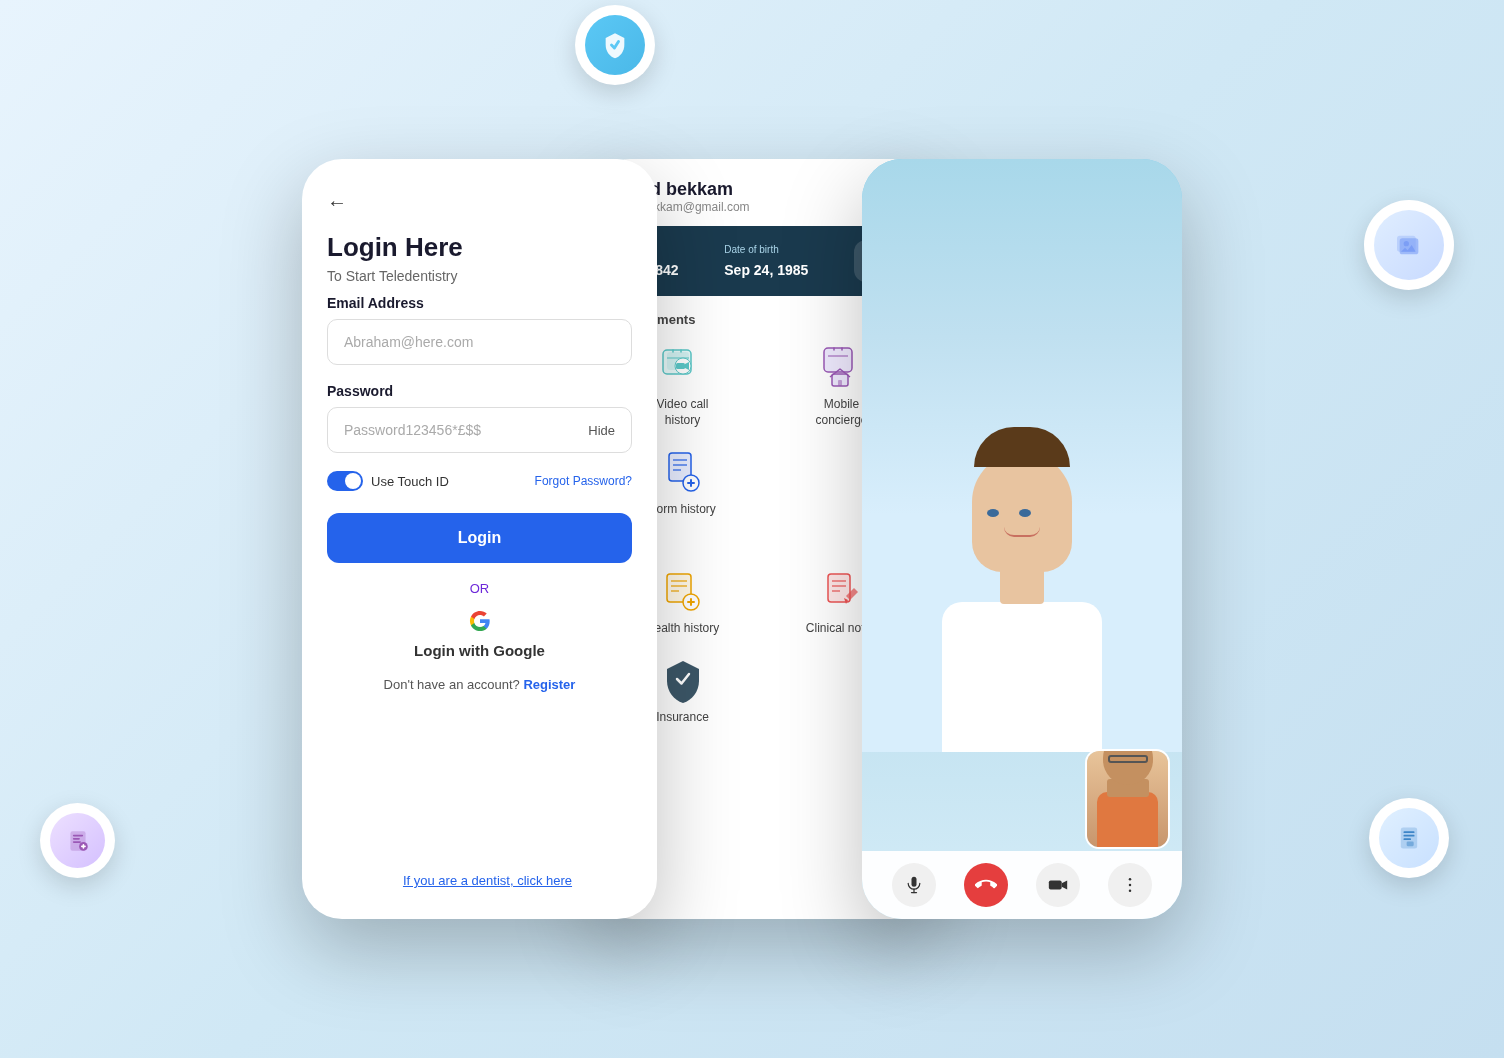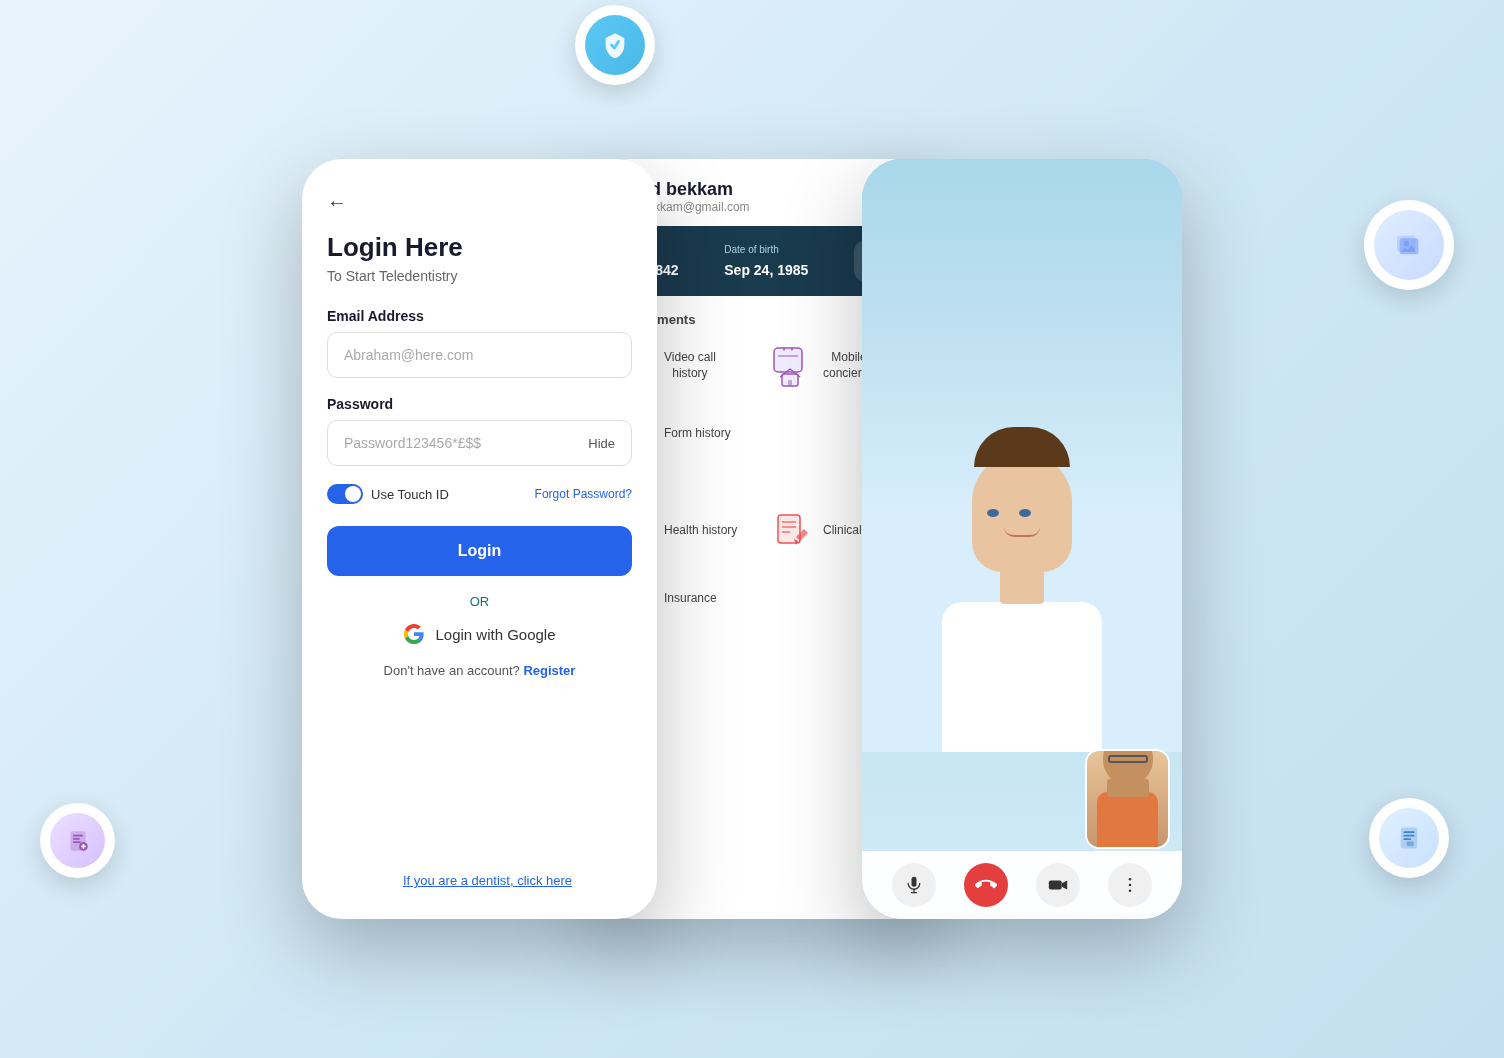--- a/index.html
+++ b/index.html
@@ -71,21 +71,21 @@
     .login-title {
       font-size: 26px;
       font-weight: 700;
       color: #1a1a2e;
       margin: 20px 25px 5px;
     }
 
     .login-subtitle {
       font-size: 14px;
       color: #666;
-      margin: 0 25px 24px;
+      margin: 0 25px 11px;
     }
 
     .login-label {
       font-size: 14px;
       font-weight: 600;
       color: #1a1a2e;
       margin: 0 25px 8px;
     }
 
     .login-input {
@@ -154,34 +154,35 @@
       color: white;
       border-radius: 12px;
       padding: 16px;
       text-align: center;
       font-size: 16px;
       font-weight: 600;
     }
 
     .or-divider {
       text-align: center;
-      color: #0f766e;
+      color: #6d28d9;
       font-size: 13px;
       margin-bottom: 14px;
     }
 
     .google-login {
       display: flex;
       align-items: center;
       justify-content: center;
       gap: 10px;
       margin: 0 25px 18px;
       font-size: 15px;
-      font-weight: 400;
+      font-weight: 700;
       color: #333;
+      flex-direction: column;
     }
 
     .google-icon {
       width: 22px;
       height: 22px;
     }
 
     .register-row {
       text-align: center;
       font-size: 13px;
@@ -274,21 +275,21 @@
 
     .grid-2x2 {
       display: grid;
       grid-template-columns: 1fr 1fr;
       gap: 20px 10px;
       margin-bottom: 18px;
     }
 
     .grid-item {
       display: flex;
-      flex-direction: row;
+      flex-direction: column;
       align-items: center;
       gap: 6px;
     }
 
     .grid-icon {
       width: 50px;
       height: 50px;
       display: flex;
       align-items: center;
       justify-content: center;

